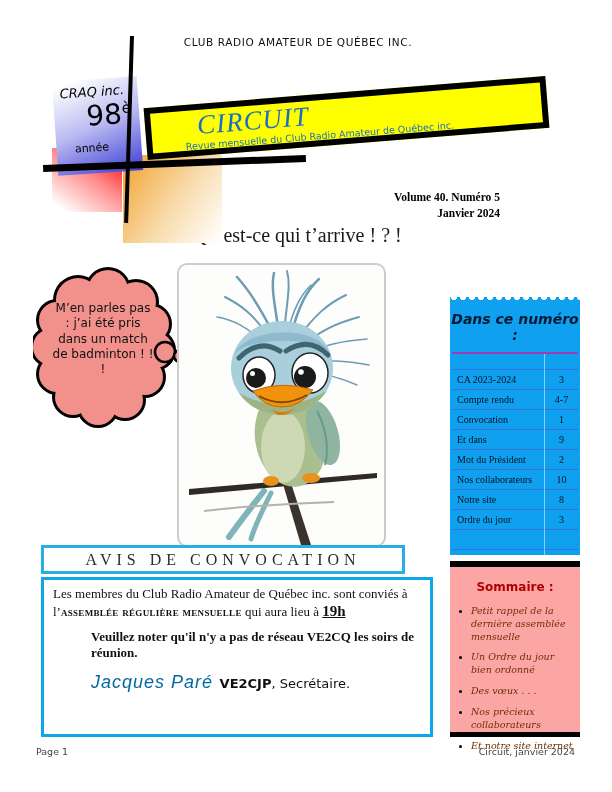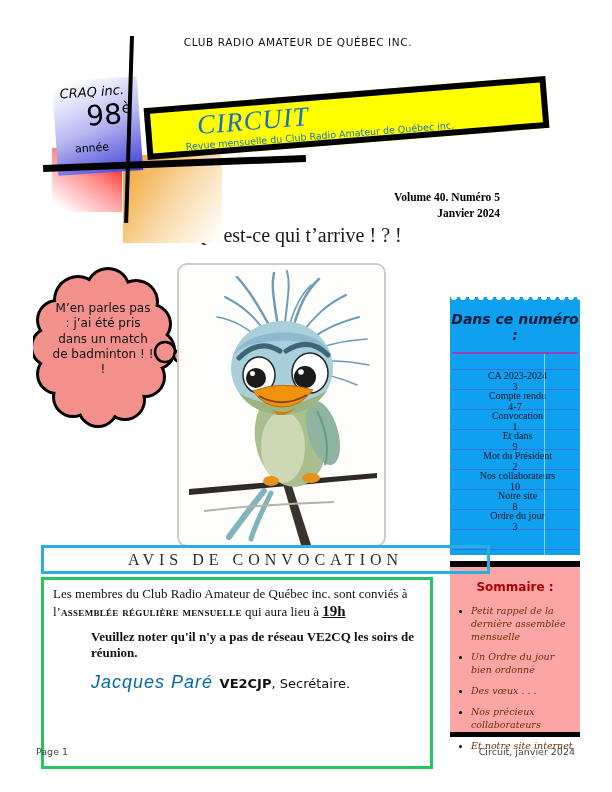--- a/index.html
+++ b/index.html
@@ -54,43 +54,43 @@
   .toc{position:absolute;left:450px;top:297px;width:130px;height:258px;background:#0fa0f0;}
   .scallop{position:absolute;top:-1px;left:0;right:0;height:7px;
           background-image:radial-gradient(circle at 4px 1px,#ffffff 2.8px,rgba(255,255,255,0) 3.4px);
           background-size:9px 7px;background-repeat:repeat-x;}
   .toc-title{padding-top:14px;text-align:center;font-family:"DejaVu Sans",sans-serif;
           font-weight:bold;font-style:italic;font-size:14px;color:#001a33;}
   .toc-underline{height:2px;background:#a03cb4;margin:9px 2px 0 2px;}
   .toc-table{position:relative;margin:0 2px;}
   .toc-colline{position:absolute;right:33px;top:0;bottom:0;width:1px;background:rgba(255,255,255,0.5);}
   .toc-row{display:flex;align-items:center;height:19px;border-bottom:1px solid rgba(95,65,185,0.5);
-          font-family:"Liberation Serif",serif;font-size:10px;color:#06131f;flex-direction:column;}
+          font-family:"Liberation Serif",serif;font-size:10px;color:#06131f;}
   .toc-row .lbl{flex:1;padding-left:5px;}
   .toc-row .pg{width:33px;text-align:center;}
   .toc-row.spacer{height:15px;}
   .toc-row.empty{height:19px;}
   .toc-row.last{border-bottom:none;}
 
   
   .sommaire{position:absolute;left:450px;top:561px;width:130px;height:176px;box-sizing:border-box;
           background:#fca5a5;border-top:6px solid #000;border-bottom:5px solid #000;}
   .som-title{margin-top:13px;text-align:center;font-family:"DejaVu Sans",sans-serif;
           font-weight:bold;font-size:12px;color:#b00000;}
   .som-list{margin:11px 3px 0 6px;padding-left:15px;}
   .som-list li{font-family:"DejaVu Serif",serif;font-style:italic;font-size:9.5px;line-height:1.35;
           color:#6b3000;margin-bottom:8px;}
   .som-list li::marker{color:#000;font-size:9px;}
 
   
-  .avis-title-box{position:absolute;left:41px;top:545px;width:449px;height:29px;box-sizing:border-box;
+  .avis-title-box{position:absolute;left:41px;top:545px;width:364px;height:29px;box-sizing:border-box;
           border:3px solid #29aee4;text-align:center;font-family:"Liberation Serif",serif;
           font-size:16px;letter-spacing:5px;color:#2b2b2b;line-height:23px;white-space:nowrap;}
-  .avis-body{position:absolute;left:41px;top:577px;width:392px;height:192px;box-sizing:border-box;
-          border:3px solid #22c55e;padding:6px 9px 0 9px;font-family:"Liberation Serif",serif;
+  .avis-body{position:absolute;left:41px;top:577px;width:392px;height:160px;box-sizing:border-box;
+          border:3px solid #0ea5e9;padding:6px 9px 0 9px;font-family:"Liberation Serif",serif;
           font-size:13px;line-height:1.25;color:#111;}
   .sc{font-variant:small-caps;font-weight:bold;letter-spacing:0.3px;}
   .time{font-weight:bold;font-size:15px;text-decoration:underline;}
   .avis-p2{font-weight:bold;margin-top:6px;}
   .avis-p3{font-weight:bold;margin:8px 0 0 38px;}
   .avis-sig{margin:9px 0 0 38px;white-space:nowrap;}
   .sig-name{font-family:Liberation Sans, sans-serif;font-style:italic;font-size:18px;letter-spacing:1px;color:#0369a1;}
   .sig-call{font-family:"DejaVu Sans",sans-serif;font-weight:bold;font-size:13px;}
   .sig-role{font-family:"DejaVu Sans",sans-serif;font-size:13px;}
 

